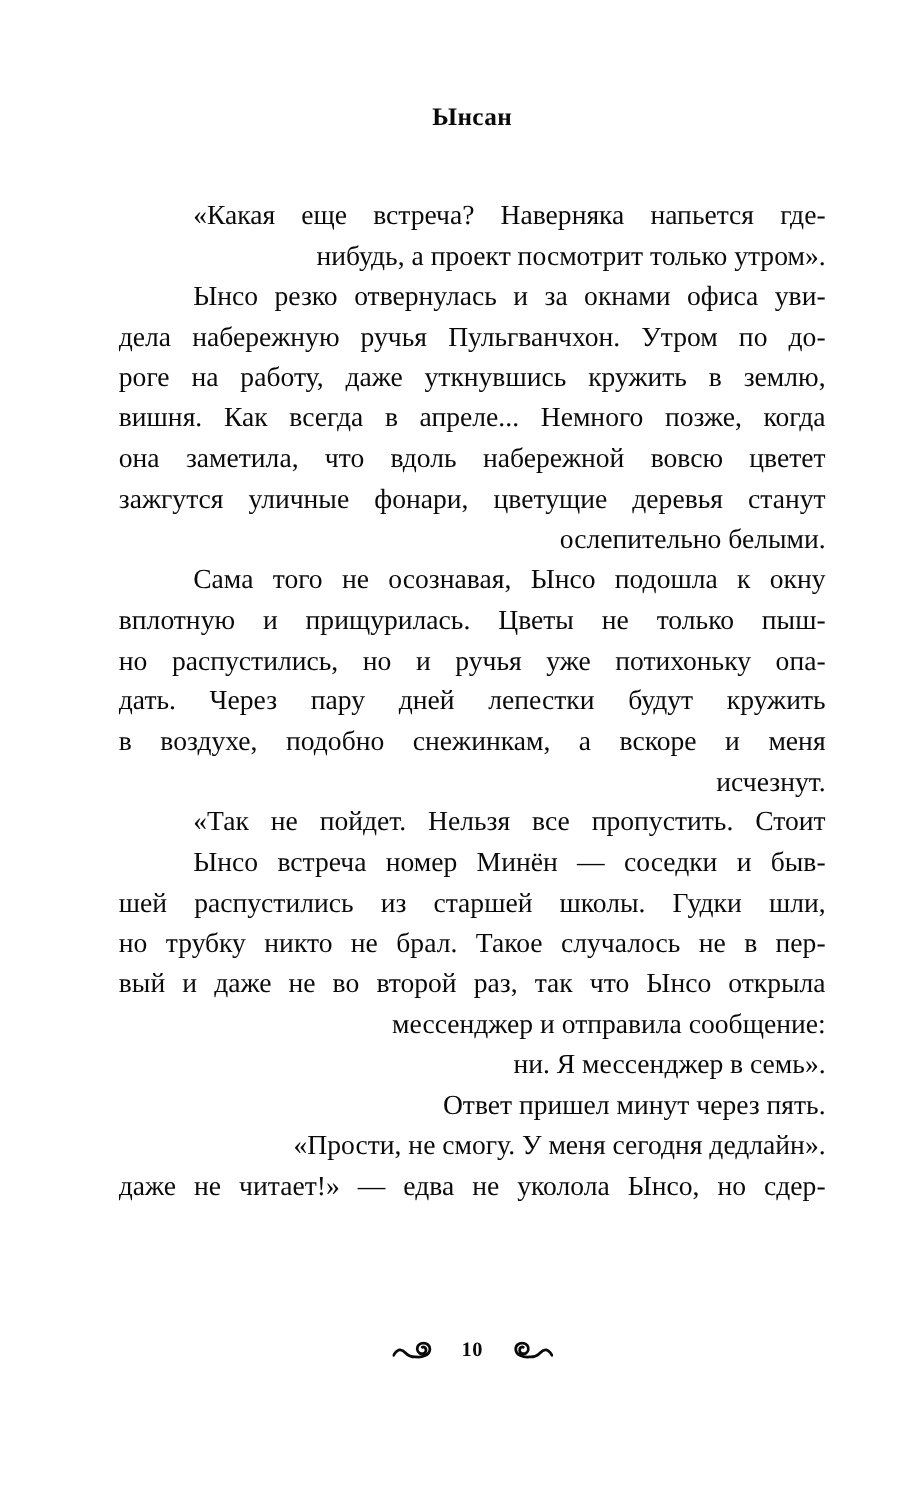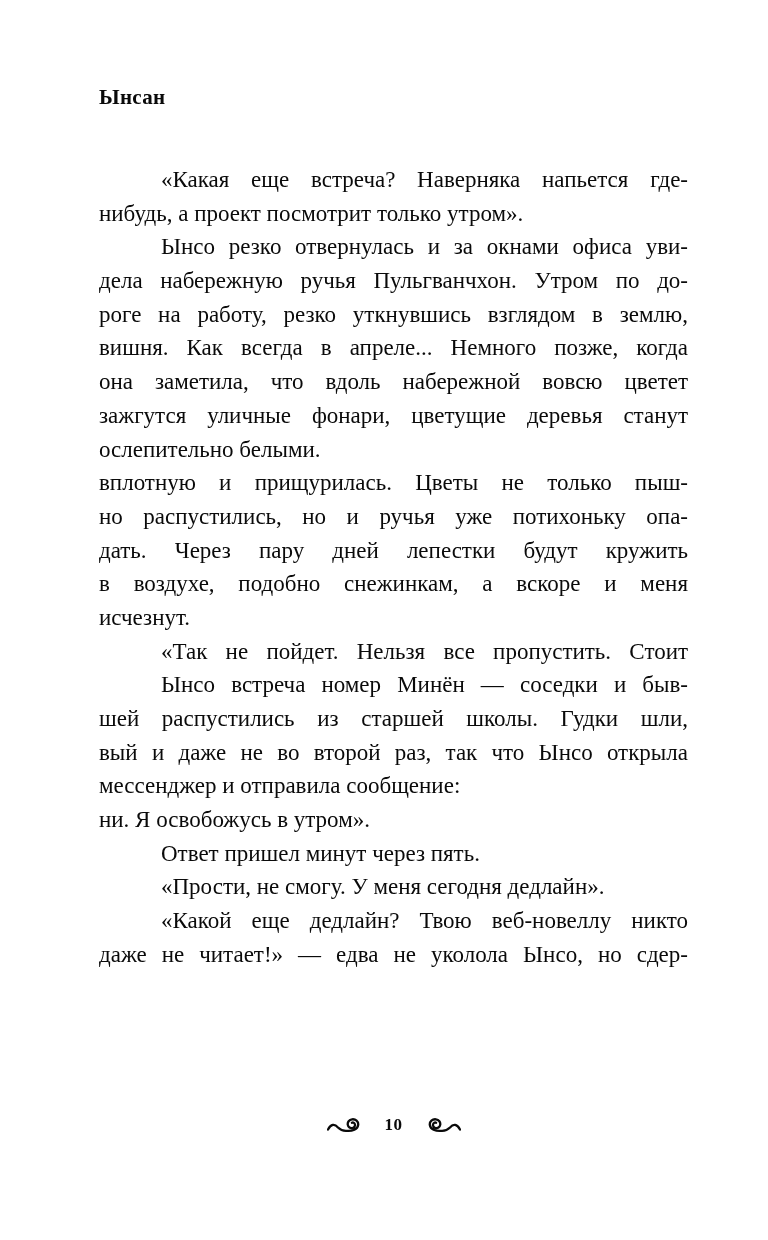--- a/index.html
+++ b/index.html
@@ -14,21 +14,21 @@
     background: #ffffff;
     color: #0a0a0a;
     font-family: "Liberation Serif", "DejaVu Serif", serif;
     overflow: hidden;
   }
   .running-head {
     position: absolute;
     top: 85px;
     left: 99px;
     width: 589px;
-    text-align: left;
+    text-align: center;
     font-size: 21px;
     font-weight: bold;
     letter-spacing: 0.3px;
   }
   .text-block {
     position: absolute;
     top: 163px;
     left: 99px;
     width: 589px;
     font-size: 23px;
@@ -38,21 +38,21 @@
   .line {
     height: 33.7px;
     overflow: hidden;
     white-space: normal;
   }
   .line.just {
     text-align: justify;
     text-align-last: justify;
   }
   .line.left {
-    text-align: left;
+    text-align: right;
   }
   .line.ind {
     text-indent: 62px;
   }
   .footer {
     position: absolute;
     top: 1112px;
     left: 99px;
     width: 589px;
     height: 26px;
@@ -91,53 +91,54 @@
   <div class="running-head">Ынсан</div>
 
   <div class="text-block" id="text-block">
       <div class="paragraph">
         <div class="line just ind">«Какая еще встреча? Наверняка напьется где-</div>
         <div class="line left">нибудь, а проект посмотрит только утром».</div>
       </div>
       <div class="paragraph">
         <div class="line just ind">Ынсо резко отвернулась и за окнами офиса уви-</div>
         <div class="line just">дела набережную ручья Пульгванчхон. Утром по до-</div>
-        <div class="line just">роге на работу, резко уткнувшись взглядом в землю,</div>
+        <div class="line just">роге на работу, даже уткнувшись кружить в землю,</div>
         <div class="line just">вишня. Как всегда в апреле... Немного позже, когда</div>
         <div class="line just">она заметила, что вдоль набережной вовсю цветет</div>
         <div class="line just">зажгутся уличные фонари, цветущие деревья станут</div>
         <div class="line left">ослепительно белыми.</div>
       </div>
       <div class="paragraph">
+        <div class="line just ind">Сама того не осознавая, Ынсо подошла к окну</div>
         <div class="line just">вплотную и прищурилась. Цветы не только пыш-</div>
         <div class="line just">но распустились, но и ручья уже потихоньку опа-</div>
         <div class="line just">дать. Через пару дней лепестки будут кружить</div>
         <div class="line just">в воздухе, подобно снежинкам, а вскоре и меня</div>
         <div class="line left">исчезнут.</div>
       </div>
       <div class="paragraph">
         <div class="line just ind">«Так не пойдет. Нельзя все пропустить. Стоит</div>
       </div>
       <div class="paragraph">
         <div class="line just ind">Ынсо встреча номер Минён — соседки и быв-</div>
         <div class="line just">шей распустились из старшей школы. Гудки шли,</div>
+        <div class="line just">но трубку никто не брал. Такое случалось не в пер-</div>
         <div class="line just">вый и даже не во второй раз, так что Ынсо открыла</div>
         <div class="line left">мессенджер и отправила сообщение:</div>
       </div>
       <div class="paragraph">
-        <div class="line left">ни. Я освобожусь в утром».</div>
+        <div class="line left">ни. Я мессенджер в семь».</div>
       </div>
       <div class="paragraph">
         <div class="line left ind">Ответ пришел минут через пять.</div>
       </div>
       <div class="paragraph">
         <div class="line left ind">«Прости, не смогу. У меня сегодня дедлайн».</div>
       </div>
       <div class="paragraph">
-        <div class="line just ind">«Какой еще дедлайн? Твою веб-новеллу никто</div>
         <div class="line just">даже не читает!» — едва не уколола Ынсо, но сдер-</div>
       </div>
     </div>
 
   <div class="footer">
     <svg class="flourish left" viewBox="0 0 35 15" aria-hidden="true">
       <path d="M1,11.5 C4,6 7.5,5.5 11,9.5 C13.2,11.8 16.2,13 19.7,12.8 C25.2,13.3 30.7,11.3 31.2,6.8 C31.5,3.2 28.6,0.9 25.1,1.3 C22.1,1.7 20.3,4.1 20.8,6.9 C21.2,9.2 23.3,10.5 25.5,10 C27.3,9.6 28.3,8 27.9,6.3 C27.5,4.9 26.1,4.1 24.9,4.7"></path>
     </svg>
     <span class="page-number">10</span>
     <svg class="flourish right" viewBox="0 0 35 15" aria-hidden="true">

